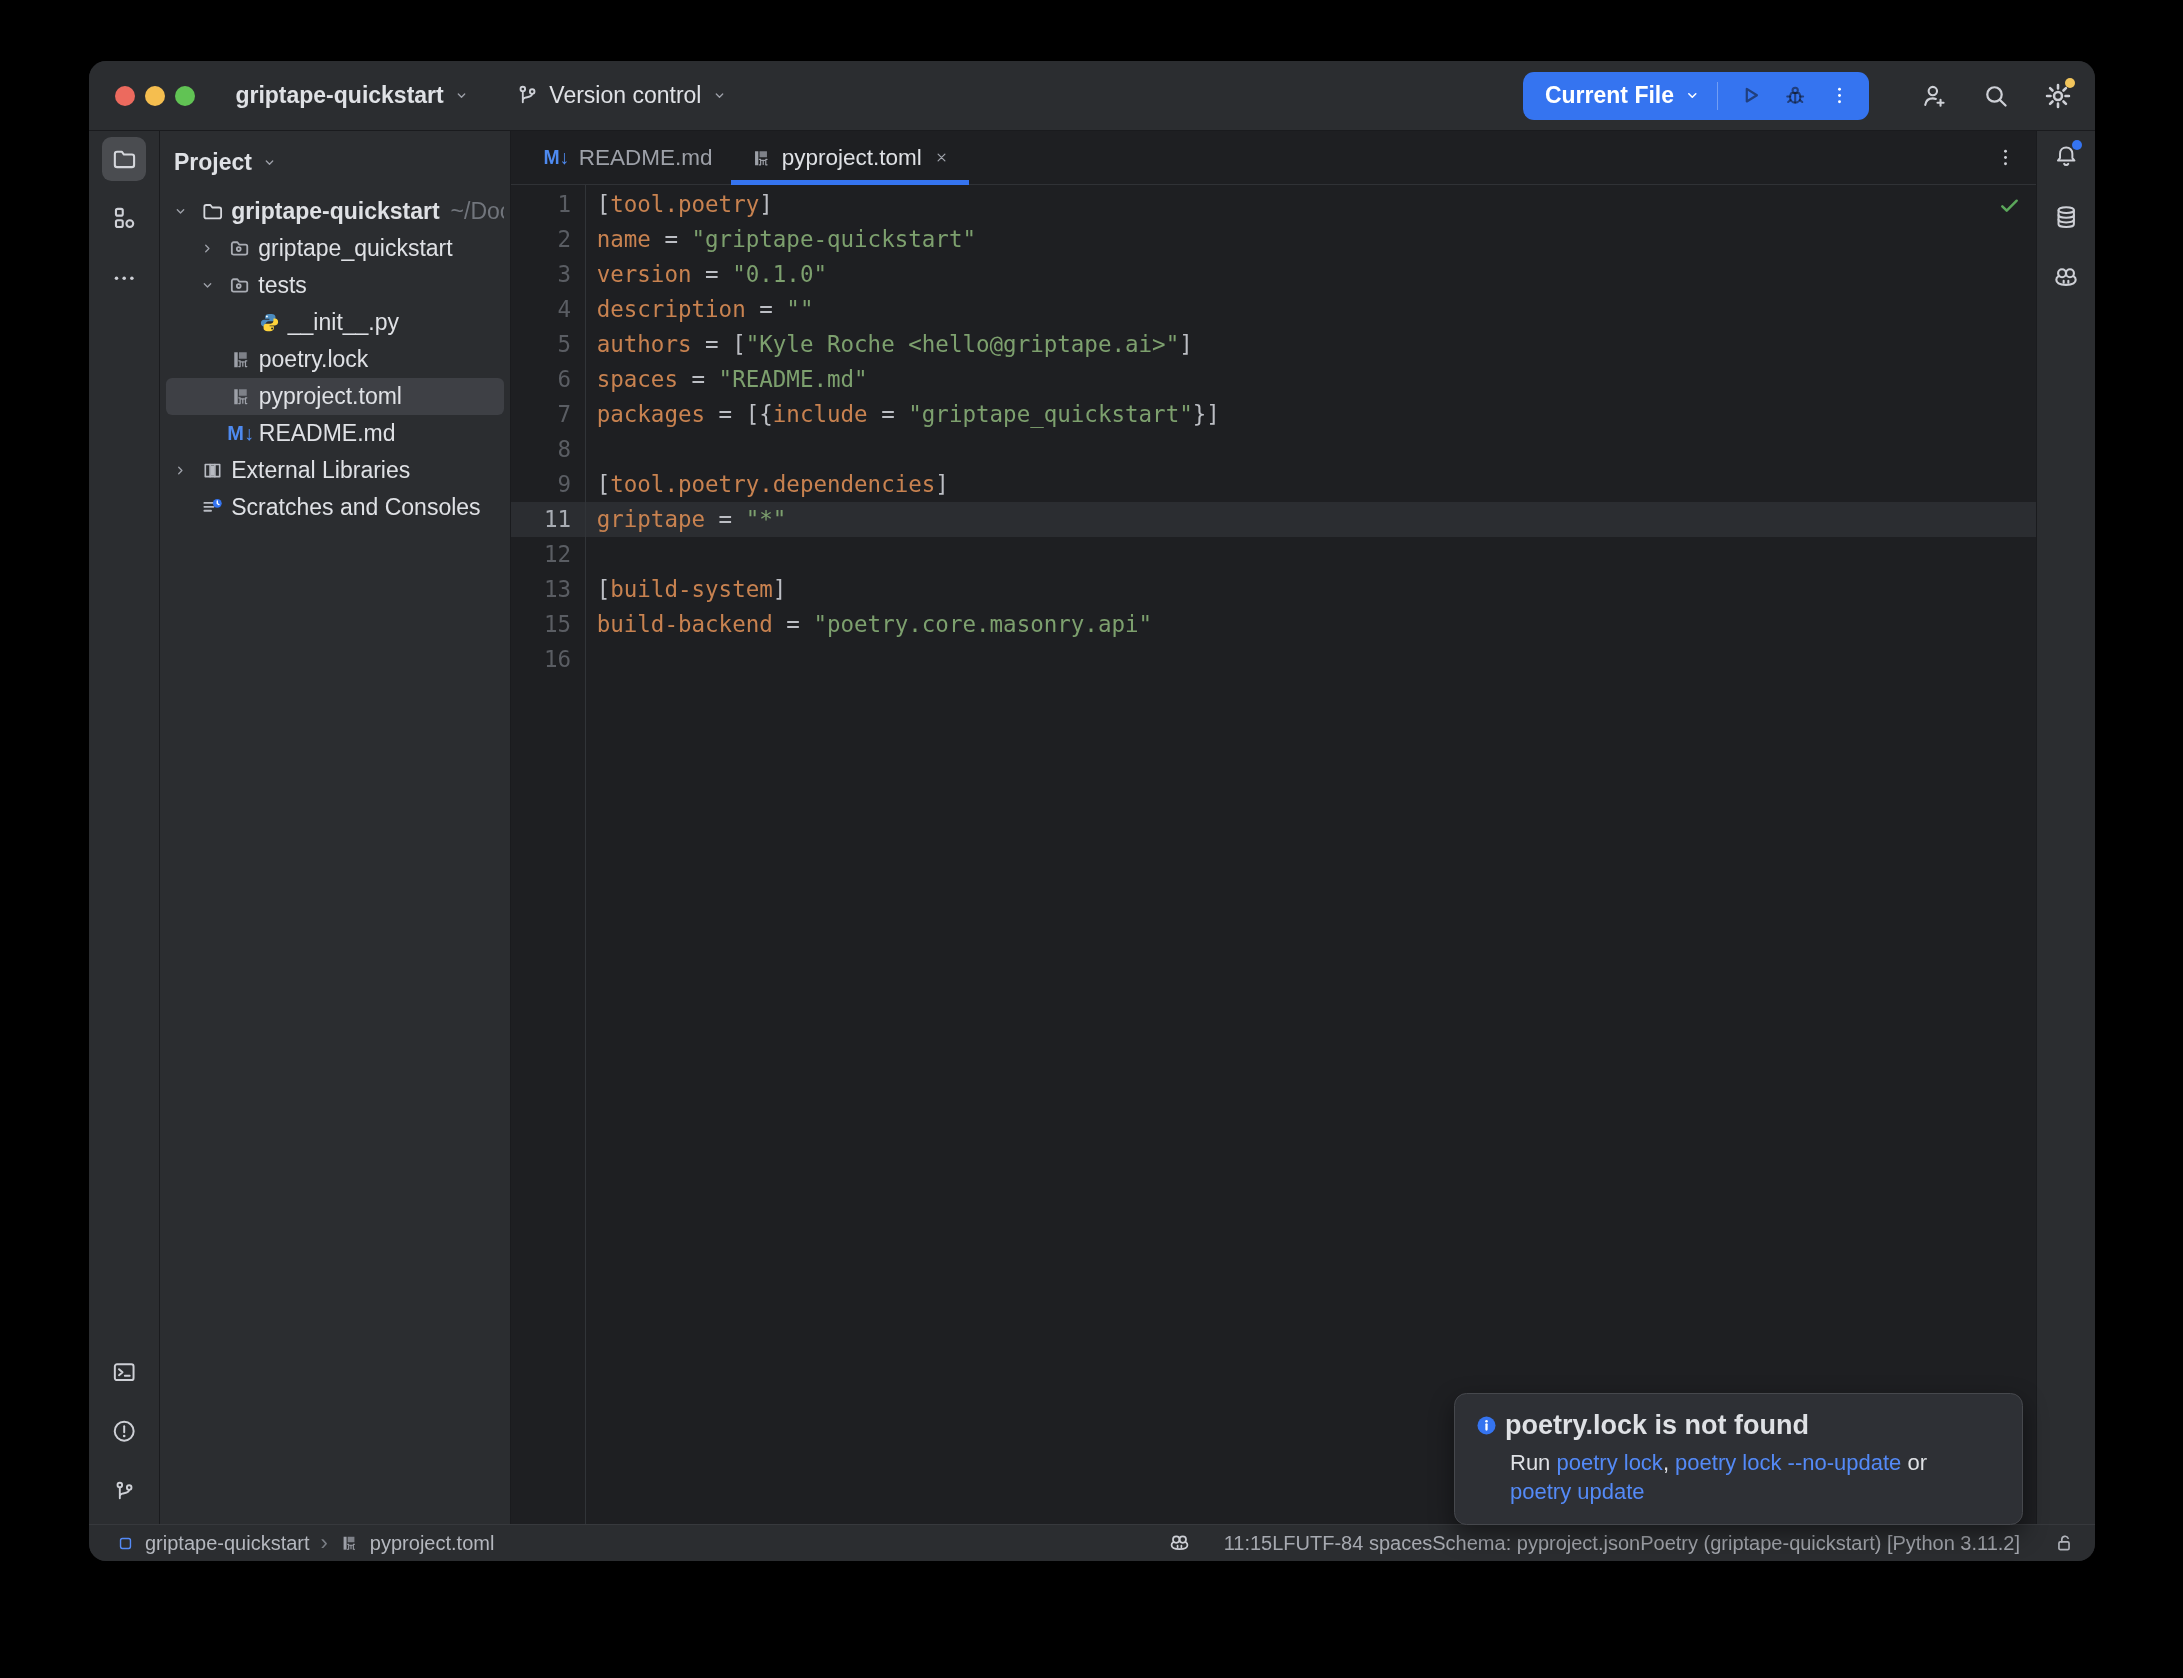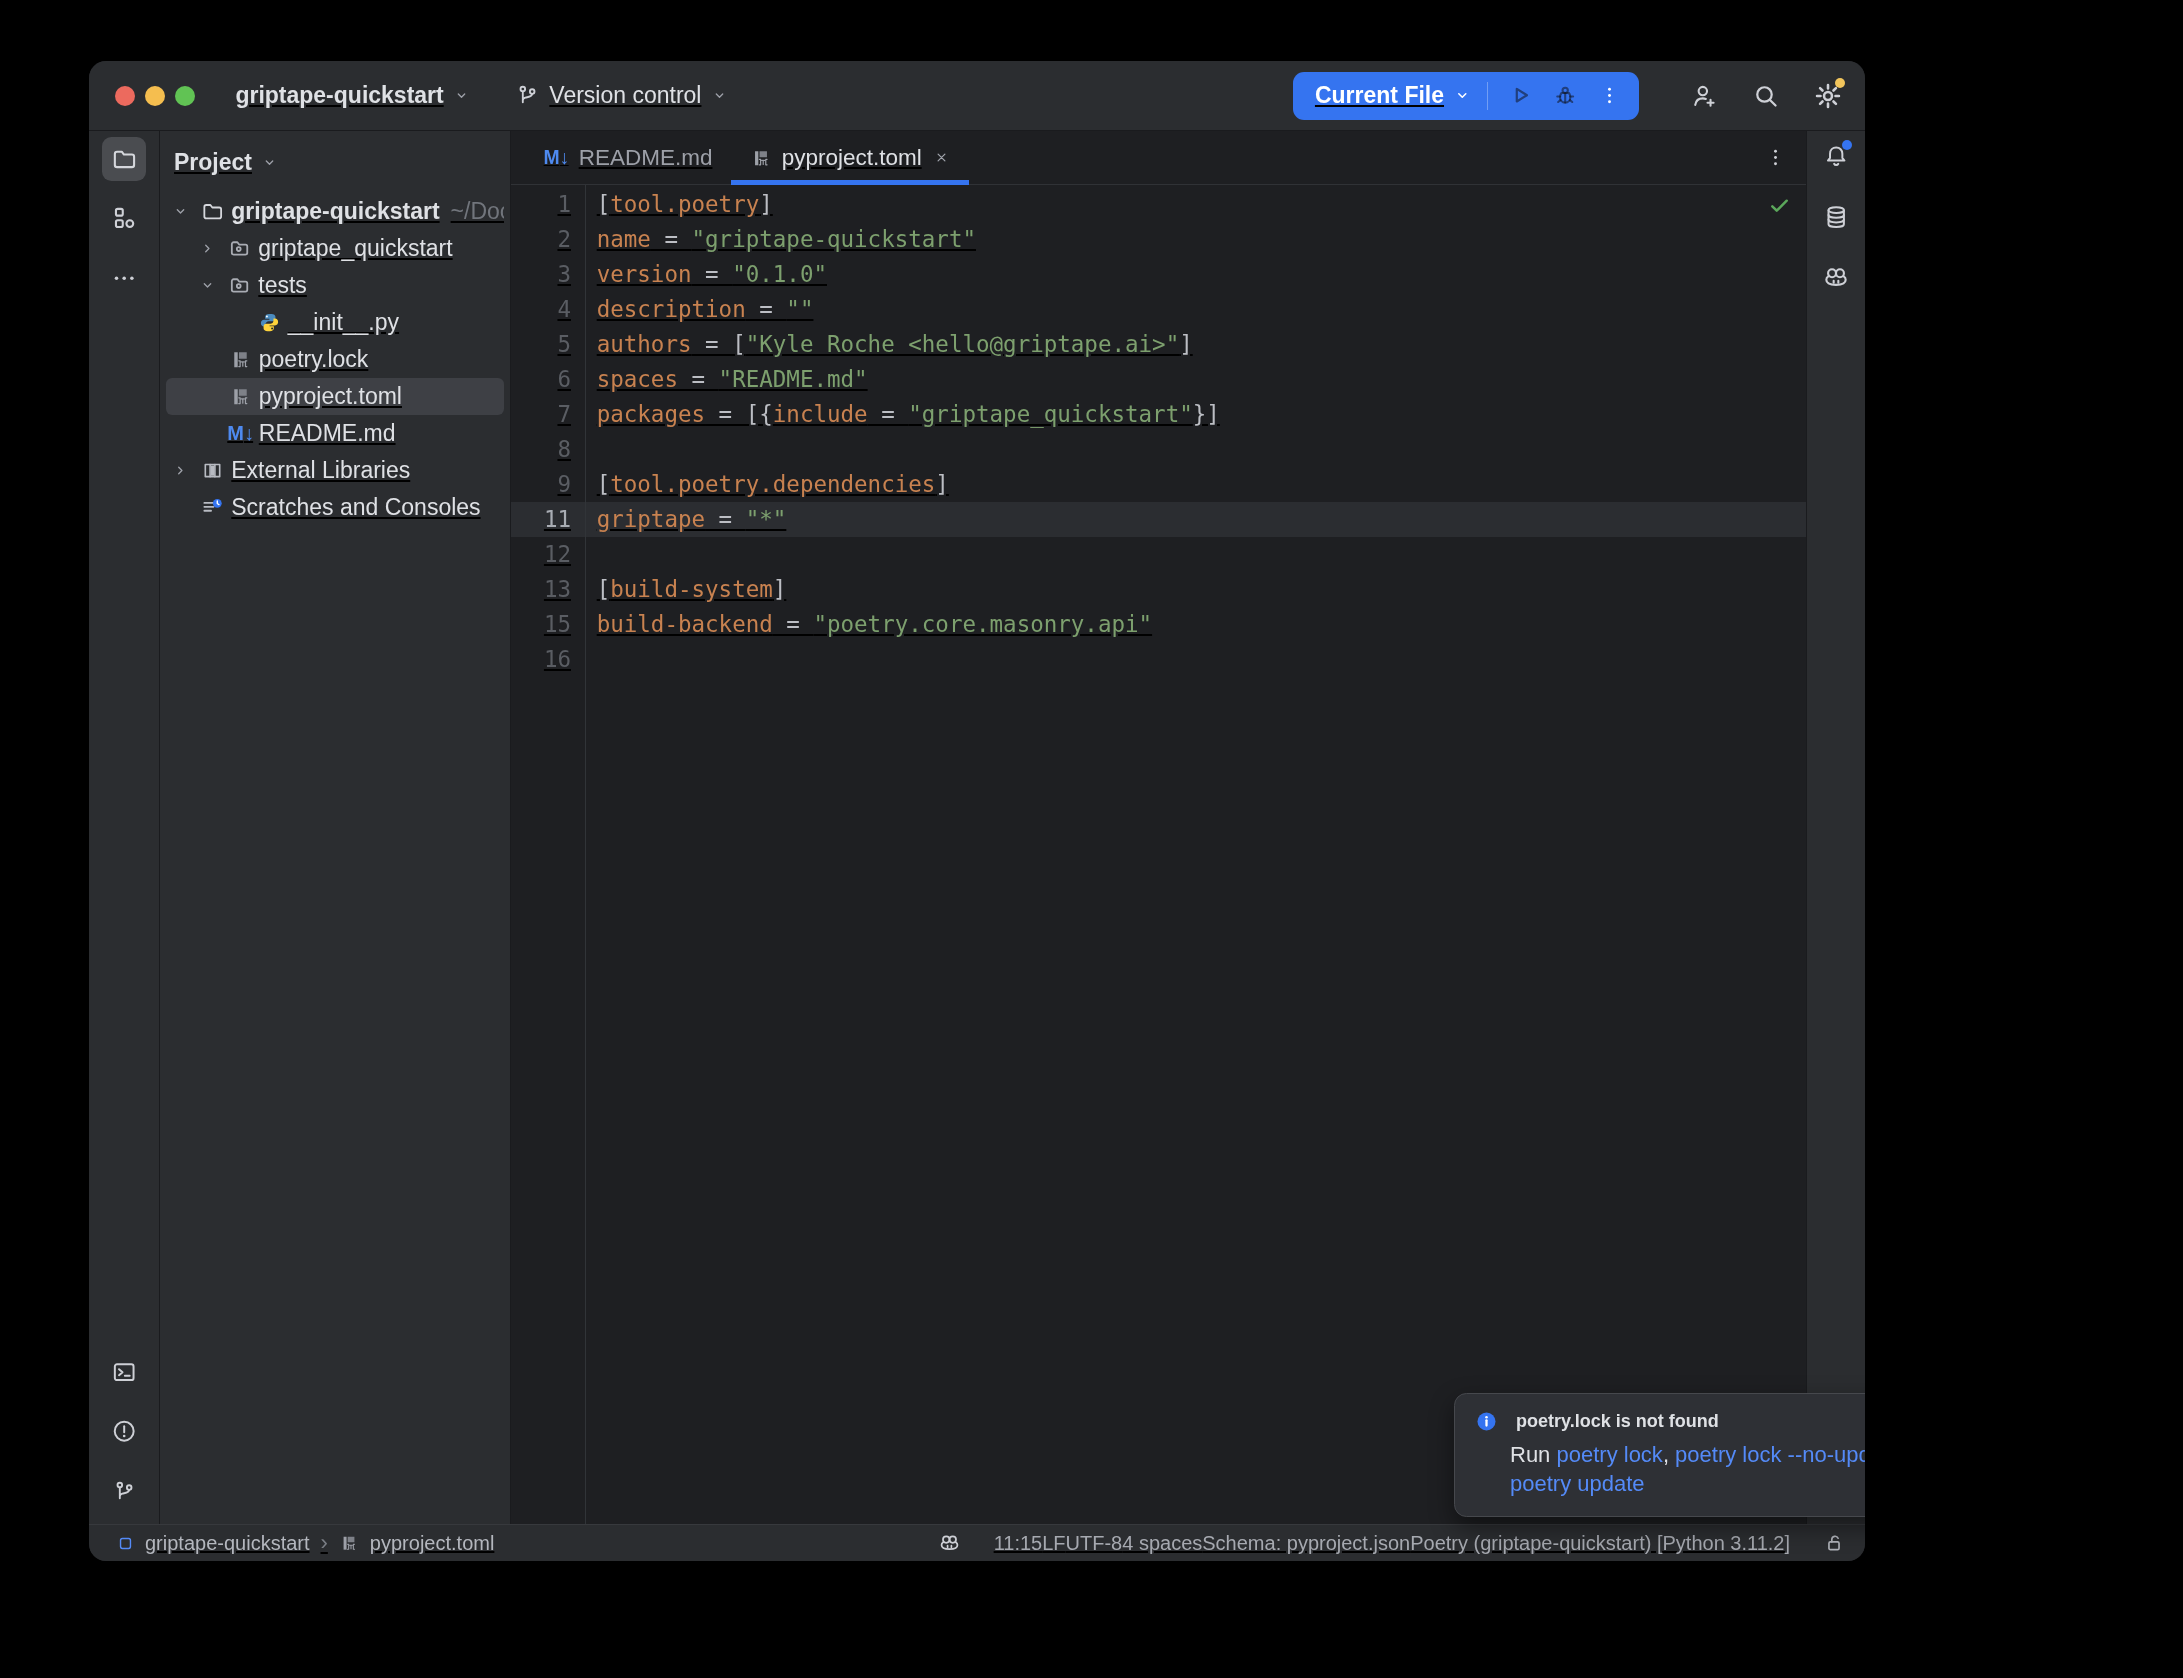--- a/index.html
+++ b/index.html
@@ -2,22 +2,22 @@
 <html style="--c-accent: #3574F0; --c-link: #548AF7; --c-token-key: #C88250; --c-token-string: #7DA06E; --c-token-punct: #BCBEC4; --c-check-green: #5BA75B;font-size:12.4px"><head>
 <meta charset="utf-8">
 <style>
   * { margin:0; padding:0; box-sizing:border-box; }
   html,body { width:2183px; height:1678px; background:#000; font-family:"Liberation Sans", sans-serif; }
   :root{
     --c-accent:#3574F0; --c-link:#548AF7;
     --c-token-key:#C88250; --c-token-string:#7DA06E; --c-token-punct:#BCBEC4;
     --c-check-green:#5BA75B;
   }
-  .window{ position:absolute; left:89px; top:61px; width:1776px; height:1500px;
-    background:#1E1F22; border-radius:17px; overflow:hidden; display:flex; flex-direction:column;text-decoration:underline; }
+  .window{ position:absolute; left:89px; top:61px; width:2006px; height:1500px;
+    background:#1E1F22; border-radius:17px; overflow:hidden; display:flex; flex-direction:column; }
 
   
   .titlebar{ height:70px; flex:0 0 auto; background:#2B2D30; display:flex; align-items:center; border-bottom:0.8px solid #1A1B1E; }
   .traffic{ display:flex; gap:10px; margin-left:26.4px; }
   .light{ width:20px; height:20px; border-radius:50%; }
   .selector{ display:flex; align-items:center; gap:9.3px; color:#DFE1E5; font-size:23px; }
   .proj-sel{ margin-left:40px; font-weight:600; }
   .vcs-sel{ margin-left:45px; font-weight:400; }
   .tb-spacer{ flex:1; }
   .run-pill{ height:48px; background:var(--c-accent); border-radius:11px; display:flex; align-items:center; padding:0 7.8px 0 22px; }
@@ -72,21 +72,21 @@
   
   .statusbar{ height:37px; flex:0 0 auto; background:#2B2D30; border-top:0.8px solid #37393D; display:flex; align-items:center; font-size:20px; color:#A6A9B0; padding:0 20px 0 28px; }
   .crumbs{ display:flex; align-items:center; gap:11px; color:#B4B7BE; }
   .crumb-sep{ color:#7A7E85; font-size:22px; }
   .sb-right{ margin-left:auto; display:flex; align-items:center; gap:33px; }
   .sb-item{ display:flex; align-items:center; }
 
   
   .notification{ position:absolute; left:1365px; top:1332px; width:569px; background:#2E3035; border:0.8px solid #46484D;
     border-radius:12.4px; box-shadow:0 9.3px 25px rgba(0,0,0,.45); padding:15.5px 20px 17px; font-size:22px; color:#DFE1E5; }
-  .notif-head{ display:flex; align-items:center; gap:18px; font-weight:700; font-size:18px;text-align:center; }
+  .notif-head{ display:flex; align-items:center; gap:7px; font-weight:700; font-size:27px;text-align:center; }
   .notif-body{ margin:7px 0 0 35px; line-height:29.5px; }
   .notif-body a{ color:var(--c-link); text-decoration:none; }
 </style>
 </head>
 <body>
 
 <div class="window">
 
   <div class="titlebar">
     <div class="traffic">

